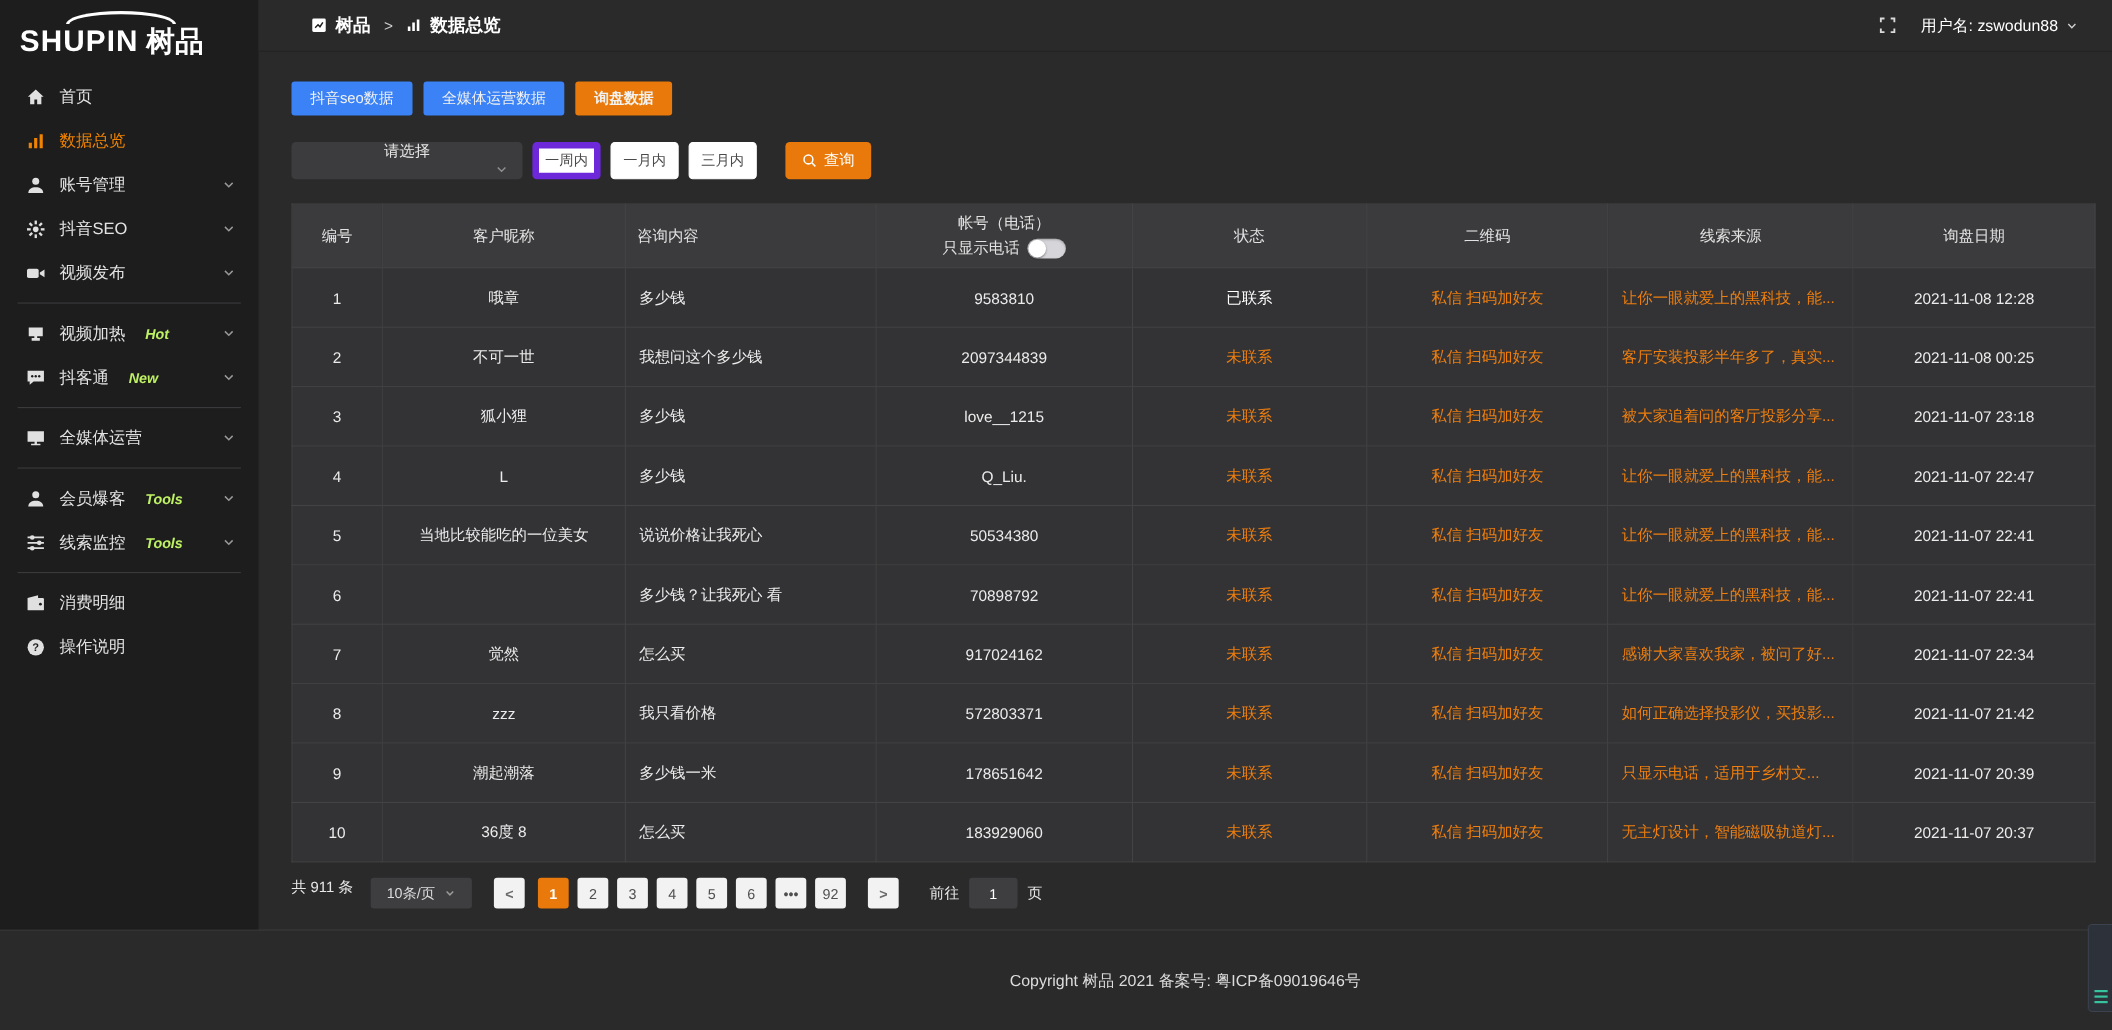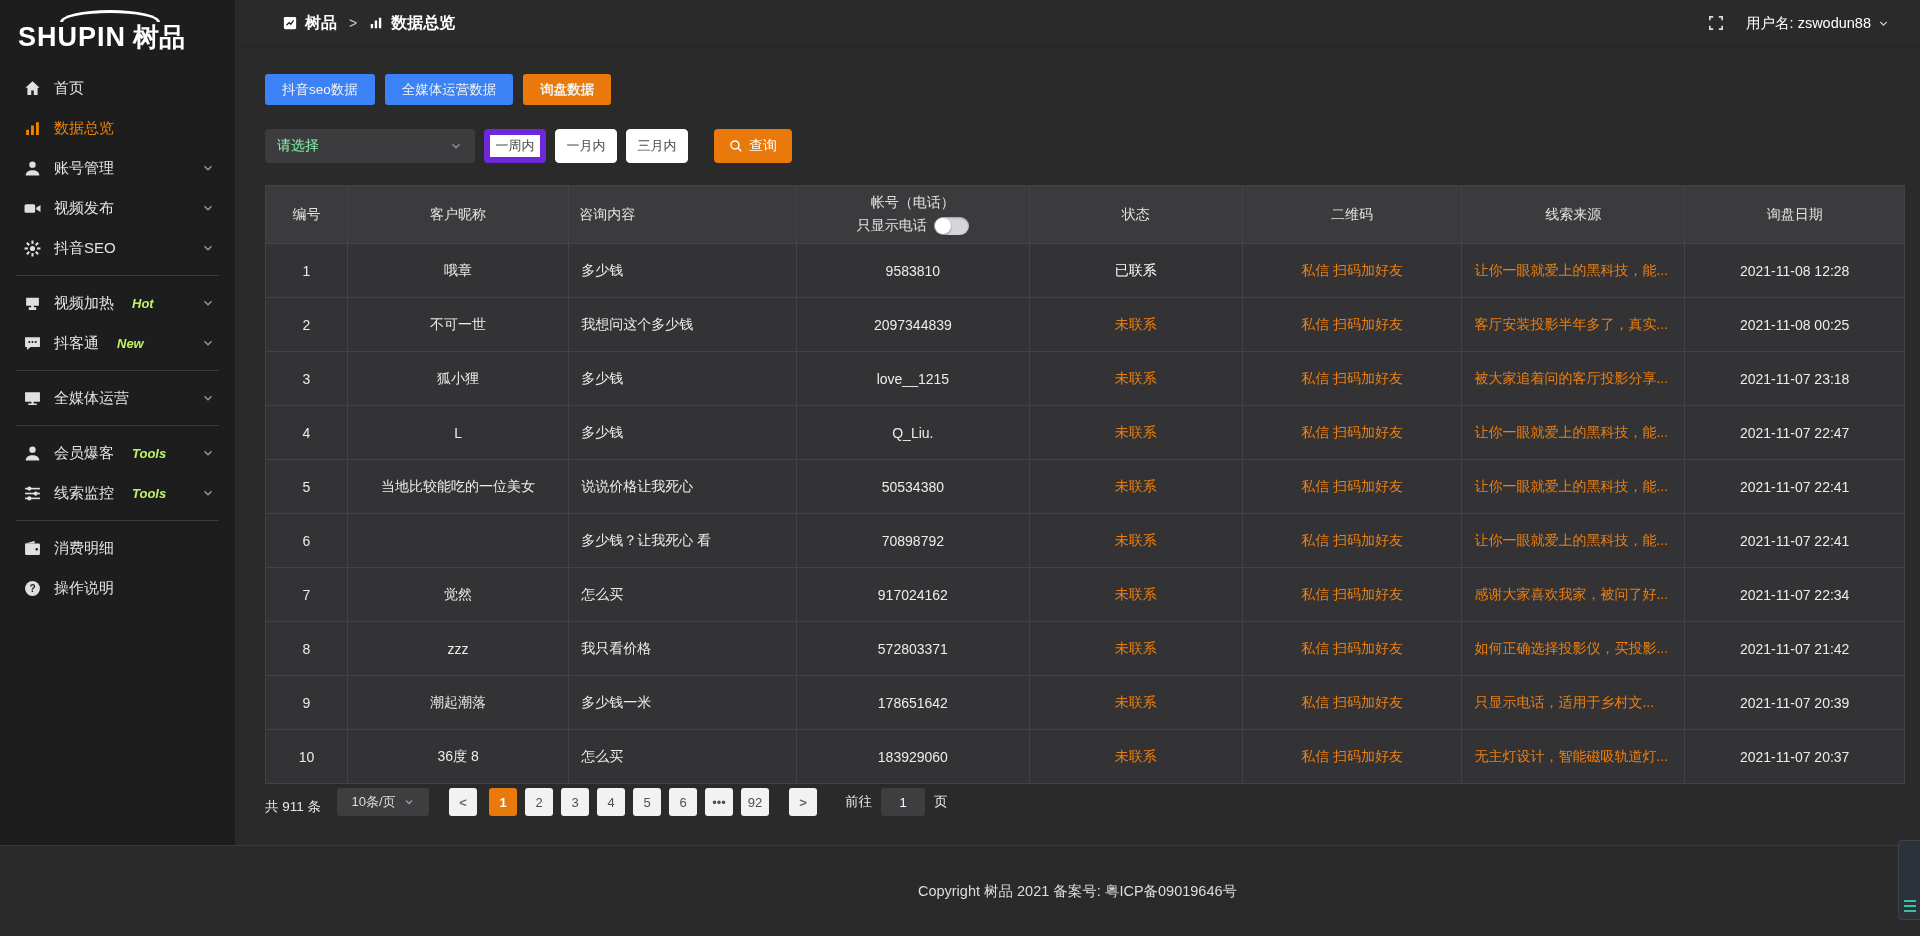--- a/index.html
+++ b/index.html
@@ -46,22 +46,22 @@
   .u-chev svg { width:13px; height:13px; display:block; }
 
   .page { padding:0 15px 0 30px; }
 
   .tabs { display:flex; margin-top:27px; }
   .tab { height:31px; padding:0 17px; display:flex; align-items:center; background:#3b82f6;
     color:#f2f2f2; font-size:13.5px; border-radius:3px; margin-right:10px; cursor:pointer; }
   .tab.active { background:#e8790a; font-weight:700; }
 
   .filters { display:flex; align-items:center; margin-top:24px; }
-  .select { width:210px; height:34px; background:#3c3c3e; border-radius:4px; color:#86efac;
-    font-size:14px; display:flex; align-items:center; padding:0 12px; cursor:pointer; }
+  .select { width:210px; height:34px; background:#3c3c3e; border-radius:4px; color:#e5e5e5;
+    font-size:14px; display:flex; align-items:center; padding:0 12px; cursor:pointer;flex-direction:column; }
   .select .sel-chev { margin-left:auto; width:14px; height:14px; color:#8f8f92; }
   .select .sel-chev svg { width:14px; height:14px; display:block; }
   .range-btn { width:62px; height:34px; background:#fff; border:1px solid #fff; color:#4a4a4a;
     font-size:13px; border-radius:4px; margin-left:9px; display:flex; align-items:center;
     justify-content:center; cursor:pointer; }
   .range-btn.active { border:6px solid #6d28d9; }
   .search-btn { height:34px; padding:0 15px; margin-left:26px; background:#e8790a; color:#fff;
     font-size:14px; border-radius:4px; display:flex; align-items:center; gap:6px; cursor:pointer; }
   .search-btn svg { width:14px; height:14px; display:block; }
 
@@ -73,21 +73,21 @@
   th.al, td.al { text-align:left; }
   .orange { color:#ee7e0e; }
   .status[data-state="pending"] { color:#ee7e0e; }
   .status[data-state="contacted"] { color:#fff; }
   .phone-line { display:flex; align-items:center; justify-content:center; gap:7px; margin-top:5px; }
   .switch { width:35px; height:18px; background:#d6d6da; border-radius:9px; position:relative;
     display:inline-block; cursor:pointer; box-shadow:inset 0 1px 2px rgba(0,0,0,.25); }
   .switch .knob { position:absolute; left:1px; top:1px; width:16px; height:16px; background:#fff;
     border-radius:50%; box-shadow:0 1px 2px rgba(0,0,0,.4); }
 
-  .pg { display:flex; align-items:flex-end; margin-top:4px; font-size:13px; color:#e8e8e8; }
+  .pg { display:flex; align-items:flex-start; margin-top:14px; font-size:13px; color:#e8e8e8; }
   .pg-total { margin-right:16px; font-size:13.5px; }
   .pg-size { width:92px; height:28px; background:#3e3e40; border-radius:3px; display:flex;
     align-items:center; justify-content:center; gap:7px; color:#dcdcdc; cursor:pointer; }
   .pg-size .sel-chev { width:12px; height:12px; color:#9a9a9a; }
   .pg-size .sel-chev svg { width:12px; height:12px; display:block; }
   .pg-btn { min-width:28px; height:28px; background:#f2f2f2; color:#4f4f4f; border-radius:3px;
     display:flex; align-items:center; justify-content:center; margin-left:8px; cursor:pointer;
     font-size:13px; padding:0 4px; }
   .pg-btn.arrow { margin-left:20px; font-weight:700; color:#6a6a6a; }
   .pg-btn.arrow + .pg-btn { margin-left:12px; }
@@ -149,51 +149,51 @@
         <span class="s-chev">
             <svg viewBox="0 0 16 16">
               <polyline points="4,6 8,10 12,6" fill="none" stroke="currentColor" stroke-width="1.5"></polyline>
             </svg>
           </span>
       </div>
       <div class="s-item">
         <span class="s-icon">
             <svg viewBox="0 0 16 16">
               <g fill="currentColor">
-                <rect x="0.5" y="4" width="10" height="8" rx="1.5"></rect>
-                <path d="M11.5 7.2l4-2.6v6.8l-4-2.6z"></path>
-              </g>
-            </svg>
-          </span>
-        <span>视频发布</span>
-        <span class="s-chev">
-            <svg viewBox="0 0 16 16">
-              <polyline points="4,6 8,10 12,6" fill="none" stroke="currentColor" stroke-width="1.5"></polyline>
-            </svg>
-          </span>
-      </div>
-      <div class="s-item">
-        <span class="s-icon">
-            <svg viewBox="0 0 16 16">
-              <g fill="currentColor">
                 <circle cx="8" cy="8" r="2.4"></circle>
                 <g>
                   <rect x="7" y="0.5" width="2" height="3.2"></rect>
                   <rect x="7" y="12.3" width="2" height="3.2"></rect>
                   <rect x="0.5" y="7" width="3.2" height="2"></rect>
                   <rect x="12.3" y="7" width="3.2" height="2"></rect>
                   <rect x="7" y="0.5" width="2" height="3.2" transform="rotate(45 8 8)"></rect>
                   <rect x="7" y="12.3" width="2" height="3.2" transform="rotate(45 8 8)"></rect>
                   <rect x="0.5" y="7" width="3.2" height="2" transform="rotate(45 8 8)"></rect>
                   <rect x="12.3" y="7" width="3.2" height="2" transform="rotate(45 8 8)"></rect>
                 </g>
               </g>
             </svg>
           </span>
         <span>抖音SEO</span>
+        <span class="s-chev">
+            <svg viewBox="0 0 16 16">
+              <polyline points="4,6 8,10 12,6" fill="none" stroke="currentColor" stroke-width="1.5"></polyline>
+            </svg>
+          </span>
+      </div>
+      <div class="s-item">
+        <span class="s-icon">
+            <svg viewBox="0 0 16 16">
+              <g fill="currentColor">
+                <rect x="0.5" y="4" width="10" height="8" rx="1.5"></rect>
+                <path d="M11.5 7.2l4-2.6v6.8l-4-2.6z"></path>
+              </g>
+            </svg>
+          </span>
+        <span>视频发布</span>
         <span class="s-chev">
             <svg viewBox="0 0 16 16">
               <polyline points="4,6 8,10 12,6" fill="none" stroke="currentColor" stroke-width="1.5"></polyline>
             </svg>
           </span>
       </div>
 
       <div class="s-divider"></div>
 
       <div class="s-item">

